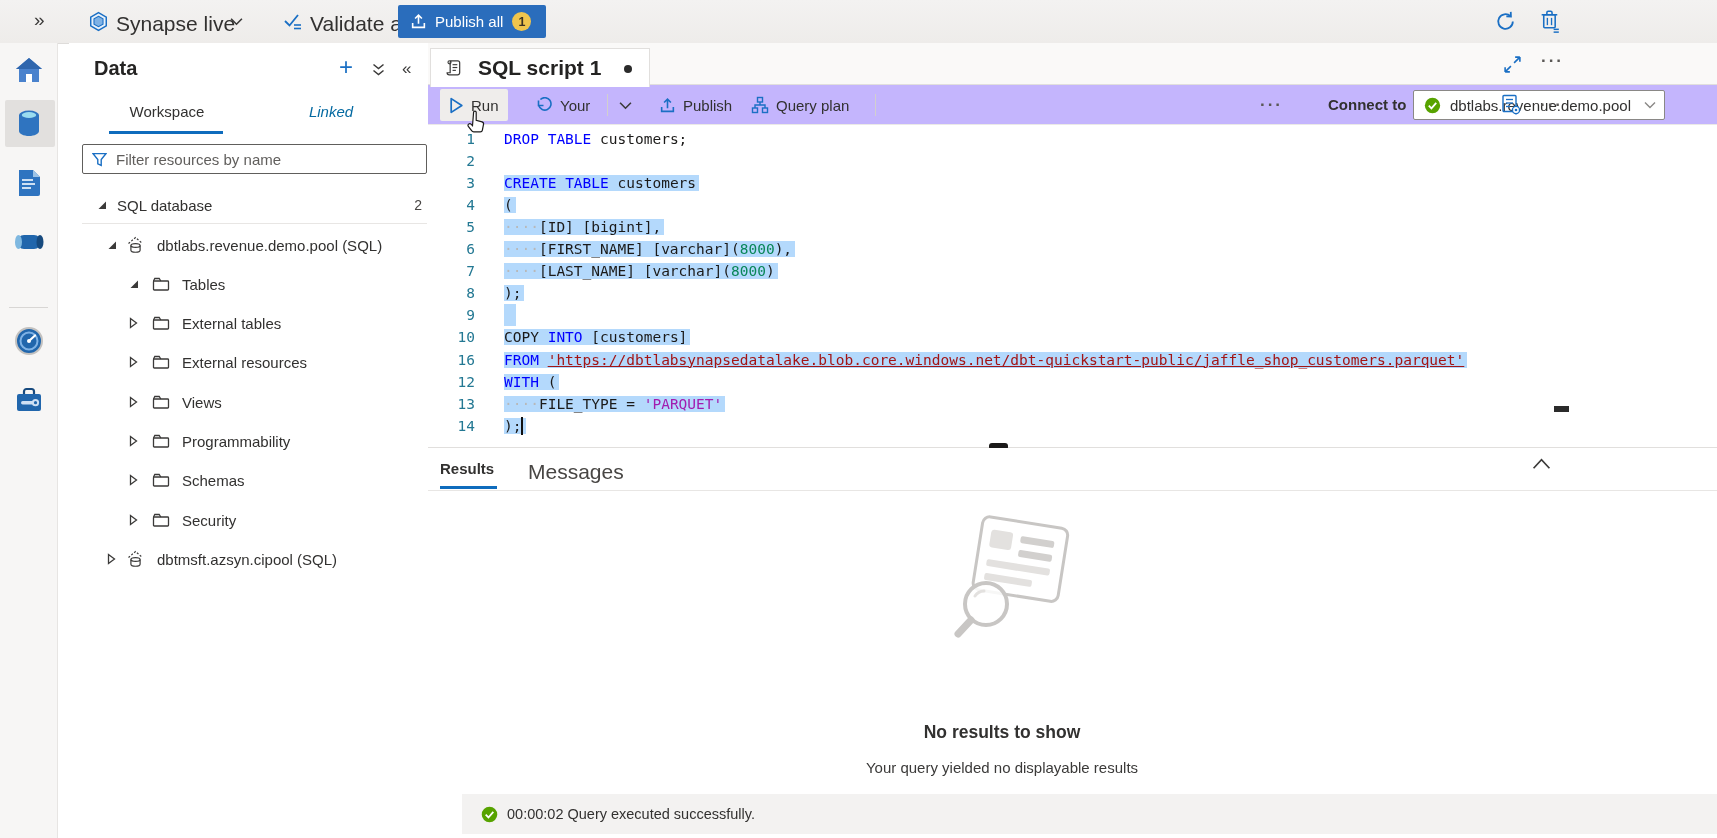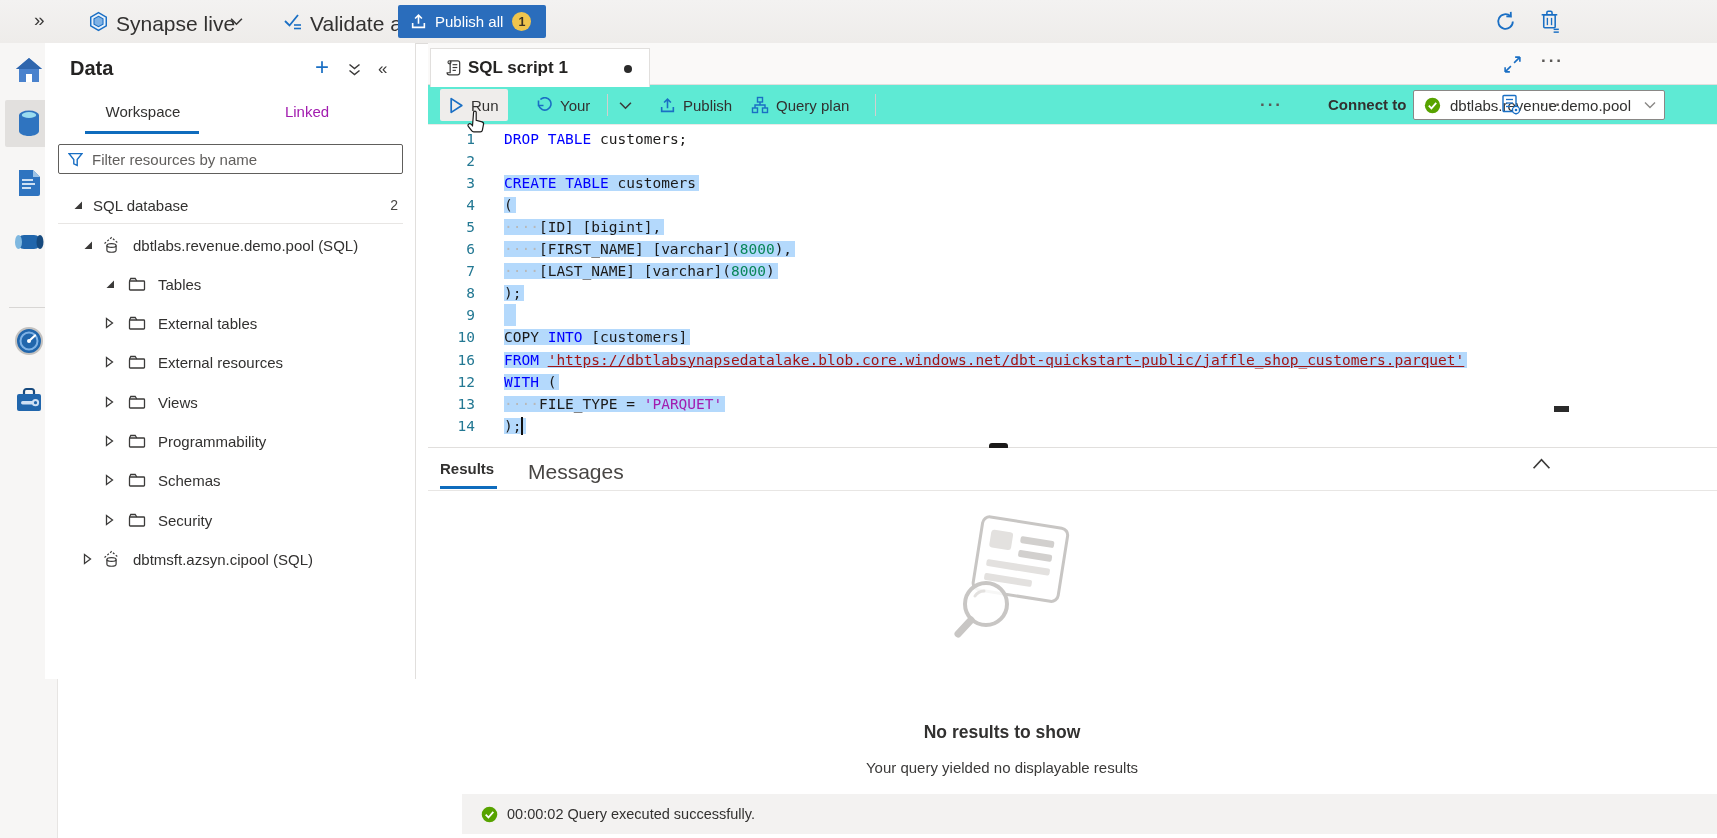--- a/index.html
+++ b/index.html
@@ -20,53 +20,53 @@
   #publish-badge{margin-left:9px;width:19px;height:19px;border-radius:50%;background:#efc54d;
                  color:#3b3222;font-size:12.5px;font-weight:700;display:flex;align-items:center;justify-content:center;}
 
   
   #rail{position:absolute;left:0;top:43px;width:57px;height:795px;background:#f7f6f5;border-right:1px solid #e7e5e3;}
   .rail-item{position:absolute;left:5px;width:47px;height:47px;display:flex;align-items:center;justify-content:center;border-radius:2px;cursor:pointer;}
   .rail-item.sel{background:#e2e0de;}
   .rail-div{position:absolute;left:9px;width:39px;height:1px;background:#d8d6d4;}
 
   
-  #datapanel{position:absolute;left:45px;top:43px;width:371px;height:636px;background:#fff;
+  #datapanel{position:absolute;left:69px;top:43px;width:371px;height:636px;background:#fff;
              border-right:1px solid #e1dfdd;box-sizing:border-box;}
   #dp-title{position:absolute;left:25px;top:14px;font-size:20px;font-weight:700;color:#252423;}
   .dp-ic{position:absolute;top:17px;cursor:pointer;color:#3b3a39;}
   #dp-plus{left:270px;color:#1a6fc4;font-size:24px;top:10px;font-weight:400;}
   #dp-chevs{left:302px;top:20px;}
   #dp-collapse{left:333px;font-size:17px;top:16px;letter-spacing:-1px;}
   .dp-tab{position:absolute;top:60px;width:120px;text-align:center;font-size:15px;cursor:pointer;}
   #tab-workspace{left:38px;color:#323130;}
-  #tab-linked{left:202px;color:#a21caf;}
+  #tab-linked{left:202px;color:#0369a1;font-style:italic;}
   #dp-tab-underline{position:absolute;left:40px;top:88px;width:114px;height:3px;background:#0f6cbd;}
   #dp-filter{position:absolute;left:13px;top:101px;width:345px;height:30px;border:1px solid #605e5c;border-radius:2px;
              background:#fff;box-sizing:border-box;display:flex;align-items:center;}
   #dp-filter input{border:none;outline:none;font-size:15px;font-family:"Liberation Sans",sans-serif;
                    color:#323130;flex:1;background:transparent;}
   #dp-filter input::placeholder{color:#605e5c;}
   .trow{position:absolute;left:0;width:371px;height:38px;cursor:pointer;}
   .texp,.ticon{position:absolute;top:50%;transform:translateY(-50%);}
   .tlabel{position:absolute;top:50%;transform:translateY(-50%);font-size:15px;color:#323130;white-space:nowrap;}
   .tcount{position:absolute;right:18px;top:50%;transform:translateY(-50%);font-size:14px;color:#484644;}
   .tree-div{position:absolute;left:13px;width:345px;height:1px;background:#e8e6e4;}
 
   
   #tabstrip{position:absolute;left:428px;top:43px;width:1289px;height:42px;background:#faf9f8;border-bottom:1px solid #e1dfdd;box-sizing:border-box;}
   #doc-tab{position:absolute;left:2px;top:5px;width:220px;height:39px;background:#fff;border:1px solid #e1dfdd;border-bottom:none;
            box-sizing:border-box;display:flex;align-items:center;padding-left:13px;cursor:pointer;z-index:2;}
-  #doc-tab .lbl{font-size:17px;font-weight:700;color:#242322;margin-left:5px;}
+  #doc-tab .lbl{font-size:21px;font-weight:700;color:#242322;margin-left:15px;}
   #dirty-dot{position:absolute;right:17px;top:16px;width:8px;height:8px;border-radius:50%;background:#2b2b2b;}
   .strip-ic{position:absolute;top:12px;cursor:pointer;}
   .dots{font-size:17px;font-weight:700;letter-spacing:2px;color:#5a5856;cursor:pointer;}
 
   
-  #toolbar{position:absolute;left:428px;top:85px;width:1289px;height:40px;background:#5eead4;border-bottom:1px solid #ebe9e7;box-sizing:border-box;}
+  #toolbar{position:absolute;left:428px;top:85px;width:1289px;height:40px;background:#c4b5fd;border-bottom:1px solid #ebe9e7;box-sizing:border-box;}
   .tbtn{position:absolute;top:4px;height:32px;display:flex;align-items:center;cursor:pointer;border-radius:2px;padding:0 9px;}
   .tbtn .lbl{font-size:15px;color:#323130;margin-left:7px;}
   .tbtn.hover{background:#efedeb;}
   .vdiv{position:absolute;top:9px;width:1px;height:22px;background:#d2d0ce;}
   #connect-label{position:absolute;left:900px;top:11px;font-size:15px;font-weight:700;color:#323130;}
   #pool-select{position:absolute;left:985px;top:5px;width:252px;height:30px;border:1px solid #8a8886;border-radius:2px;
                background:#fff;box-sizing:border-box;display:flex;align-items:center;padding:0 8px 0 10px;cursor:pointer;}
   #pool-select .lbl{font-size:15px;color:#323130;margin:0 6px 0 9px;white-space:nowrap;overflow:hidden;flex:1;}
 
   

